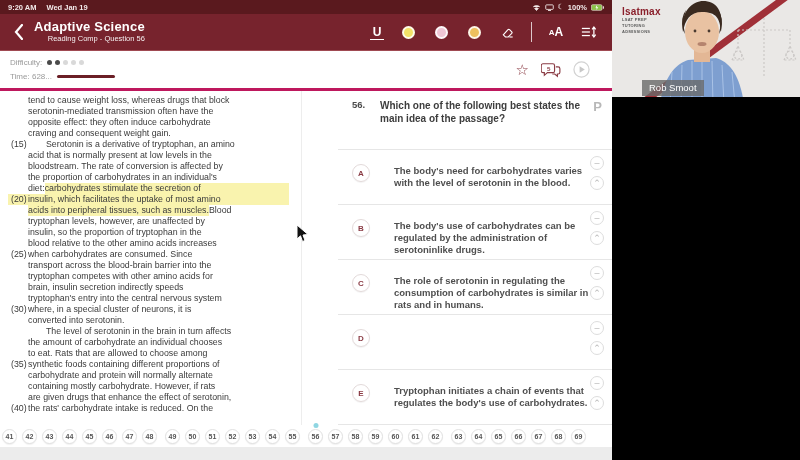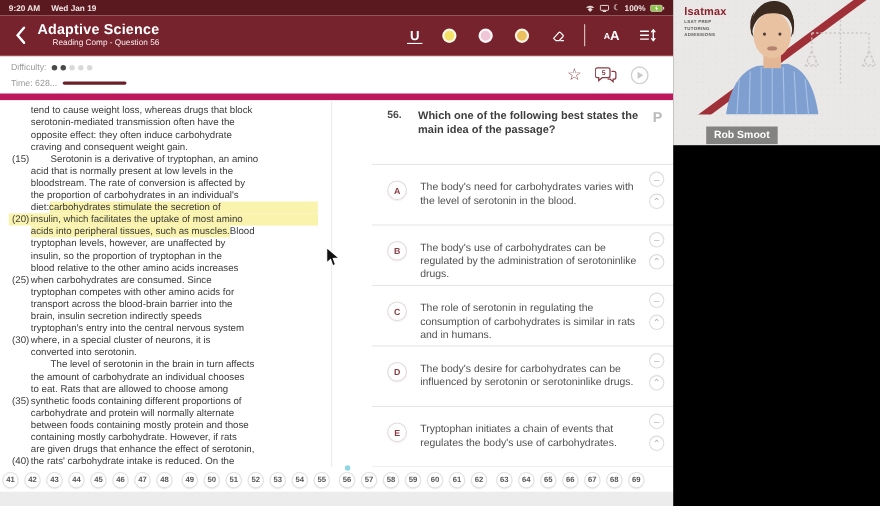--- a/index.html
+++ b/index.html
@@ -23,21 +23,21 @@
   .titles .t1 { font-size:13px; font-weight:bold; letter-spacing:.2px; }
   .titles .t2 { font-size:7.5px; opacity:.92; }
   .toolbar { margin-left:auto; display:flex; align-items:center; gap:15px; padding-right:4px; }
   .tool { display:flex; align-items:center; justify-content:center; width:18px; height:18px; cursor:pointer; }
   .tool.underline { font-size:12px; font-weight:bold; border-bottom:1.5px solid #fff; height:15px; width:14px; }
   .hl-dot { width:13px; height:13px; border-radius:50%; border:2px solid rgba(255,255,255,.85); }
   .tb-divider { width:1px; height:20px; background:rgba(255,255,255,.75); }
   .tool.fontsize { font-weight:bold; }
   .tool.fontsize .a1 { font-size:8px; } .tool.fontsize .a2 { font-size:12px; }
 
-  .metarow { height:40px; display:flex; align-items:center; padding:0 10px; border-bottom:6px solid #be185d; flex:0 0 auto; }
+  .metarow { height:40px; display:flex; align-items:center; padding:0 10px; border-bottom:3px solid #be185d; flex:0 0 auto; }
   .meta-left { font-size:8px; color:#9a9a9a; }
   .meta-line { display:flex; align-items:center; height:14px; gap:5px; }
   .dots { display:flex; gap:3px; }
   .dot { width:5px; height:5px; border-radius:50%; background:#d9d9d9; }
   .dot.on { background:#4a4a4a; }
   .timebar { width:58px; height:3px; border-radius:2px; background:var(--progress,#6b1f26); }
   .meta-right { margin-left:auto; display:flex; align-items:center; gap:12px; padding-right:12px; }
   .mico { display:flex; align-items:center; justify-content:center; cursor:pointer; }
   .star { font-size:15px; color:var(--accent,#8a3b44); line-height:1; }
 
@@ -58,44 +58,44 @@
   .qpanel { flex:1; display:flex; flex-direction:column; overflow:hidden; }
   .qcard { height:65px; border-bottom:1px solid #e6e6e6; display:flex; padding:8px 8px 5px 14px;justify-content:flex-end; }
   .qnum { font-size:9.5px; color:#4a4a4a; font-weight:bold; width:28px; flex:0 0 auto; }
   .qtext { font-size:10px; font-weight:bold; color:#3d3d3d; line-height:13px; width:238px; }
   .qflag { margin-left:auto; color:#b8b8b8; font-size:13px; font-weight:bold; cursor:pointer; padding-right:2px; }
 
   .acard { height:55px; border-bottom:1px solid #e6e6e6; display:flex; align-items:flex-start; padding:10px 8px 0 14px; cursor:pointer; }
   .aletter { width:18px; height:18px; border-radius:50%; border:1px solid #e3dada; color:var(--accent,#8a3b44);
     font-size:8px; font-weight:bold; display:flex; align-items:center; justify-content:center; margin-top:4px; flex:0 0 auto;
     box-shadow:0 1px 1px rgba(0,0,0,.05); }
-  .atext { font-size:9.5px; color:#4f4f4f; line-height:12px; width:232px; margin:5px 0 0 12px; }
+  .atext { font-size:9.5px; color:#4f4f4f; line-height:12px; width:232px; margin:5px 0 0 24px;font-weight:bold; }
   .actrls { margin-left:auto; display:flex; flex-direction:column; gap:6px; align-items:center; margin-top:-4px; }
   .ctrl { width:14px; height:14px; border-radius:50%; border:1px solid #ddd; color:#b5b5b5; font-size:9px;
     display:flex; align-items:center; justify-content:center; background:#fff; cursor:pointer; line-height:1; }
 
   
   .navbar { height:22px; display:flex; align-items:center; padding:0 2px; background:#fff; flex:0 0 auto; }
   .navgroup { display:flex; gap:5px; margin-right:8px; }
   .qcircle { position:relative; width:15px; height:15px; border-radius:50%; background:#fff; border:1px solid #e1e1e1;
     box-shadow:0 1px 1px rgba(0,0,0,.06); color:#555; font-size:7px; font-weight:bold;
     display:flex; align-items:center; justify-content:center; cursor:pointer; flex:0 0 auto; }
   .qcircle .curdot { position:absolute; top:-7px; left:50%; transform:translateX(-50%); width:5px; height:5px;
     border-radius:50%; background:var(--cur-dot,#8fd6e2); }
   .bottomgap { height:13px; background:#ececec; flex:0 0 auto; }
 
   
   .rightcol { position:absolute; left:612px; top:0; width:188px; height:460px; background:#000; }
-  .video { position:relative; width:188px; height:132px; background:#eae8e6; overflow:hidden;
+  .video { position:relative; width:188px; height:97px; background:#eae8e6; overflow:hidden;
     background-image:radial-gradient(#dedad7 .6px, transparent .7px); background-size:6px 6px; }
   .brand { position:absolute; left:10px; top:6px; z-index:3; }
   .brand .bname { font-size:10px; font-weight:bold; color:#8a1f2b; letter-spacing:.2px; }
   .brand .bsub { font-size:4px; font-weight:bold; color:#5a5a5a; line-height:1.5; letter-spacing:.3px; }
   .vlabel { position:absolute; left:30px; bottom:1px; background:rgba(105,105,105,.8); color:#fff; font-size:9.5px;
-    font-weight:bold; padding:2px 7px 3px 7px; z-index:4; }
+    font-weight:normal; padding:2px 7px 3px 7px; z-index:4; }
   .vsvg { position:absolute; left:0; top:0; z-index:2; }
 
   .cursor { position:absolute; left:296px; top:224px; z-index:9; }
 </style>
 </head>
 <body>
 
 <div class="screen">
 
   <div class="app">
@@ -288,30 +288,30 @@
             </span>
           </div>
           <div class="pline">
             <span class="pnum">(25)</span>
             <span class="ptxt">
               <span>when carbohydrates are consumed. Since</span>
             </span>
           </div>
           <div class="pline">
             <span class="ptxt">
+              <span>transport across the blood-brain barrier into the</span>
+            </span>
+          </div>
+          <div class="pline">
+            <span class="ptxt">
               <span>tryptophan competes with other amino acids for</span>
             </span>
           </div>
           <div class="pline">
             <span class="ptxt">
-              <span>transport across the blood-brain barrier into the</span>
-            </span>
-          </div>
-          <div class="pline">
-            <span class="ptxt">
               <span>brain, insulin secretion indirectly speeds</span>
             </span>
           </div>
           <div class="pline">
             <span class="ptxt">
               <span>tryptophan's entry into the central nervous system</span>
             </span>
           </div>
           <div class="pline">
             <span class="pnum">(30)</span>
@@ -341,25 +341,20 @@
           </div>
           <div class="pline">
             <span class="pnum">(35)</span>
             <span class="ptxt">
               <span>synthetic foods containing different proportions of</span>
             </span>
           </div>
           <div class="pline">
             <span class="ptxt">
               <span>carbohydrate and protein will normally alternate</span>
-            </span>
-          </div>
-          <div class="pline">
-            <span class="ptxt">
-              <span>between foods containing mostly protein and those</span>
             </span>
           </div>
           <div class="pline">
             <span class="ptxt">
               <span>containing mostly carbohydrate. However, if rats</span>
             </span>
           </div>
           <div class="pline">
             <span class="ptxt">
               <span>are given drugs that enhance the effect of serotonin,</span>
@@ -399,21 +394,20 @@
             <div class="acard">
               <span class="aletter">C</span>
               <span class="atext">The role of serotonin in regulating the consumption of carbohydrates is similar in rats and in humans.</span>
               <span class="actrls">
                 <span class="ctrl">–</span>
                 <span class="ctrl">⌃</span>
               </span>
             </div>
             <div class="acard">
               <span class="aletter">D</span>
-              <span class="atext">The body's desire for carbohydrates can be influenced by serotonin or serotoninlike drugs.</span>
               <span class="actrls">
                 <span class="ctrl">–</span>
                 <span class="ctrl">⌃</span>
               </span>
             </div>
             <div class="acard">
               <span class="aletter">E</span>
               <span class="atext">Tryptophan initiates a chain of events that regulates the body's use of carbohydrates.</span>
               <span class="actrls">
                 <span class="ctrl">–</span>

